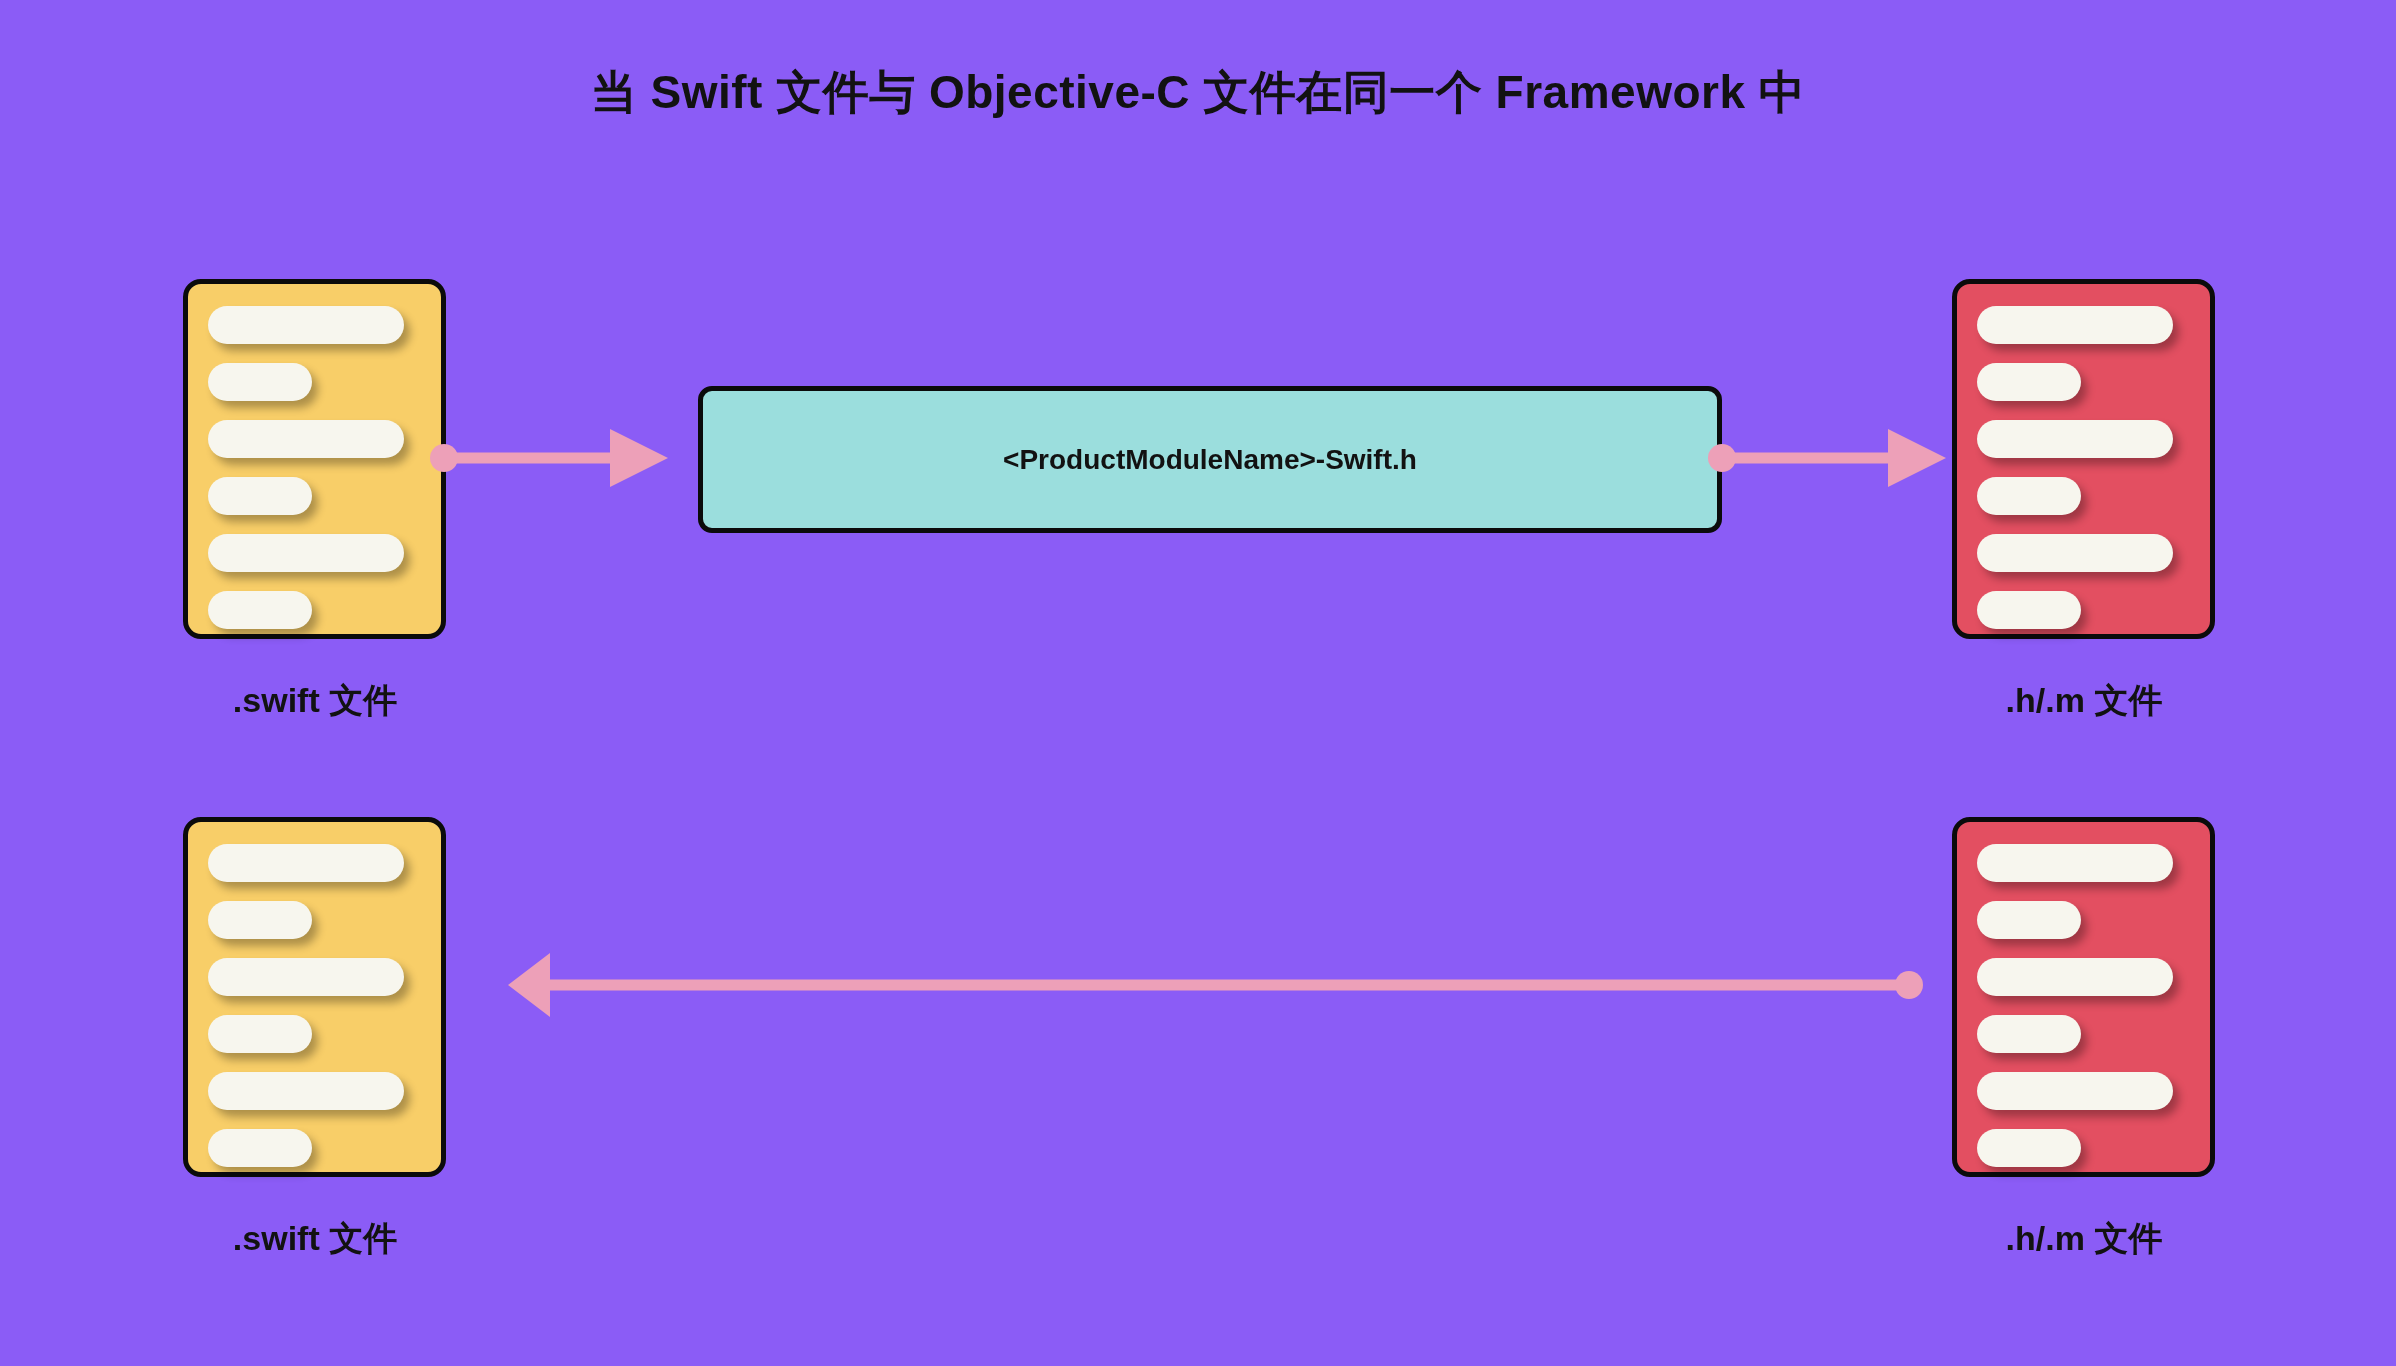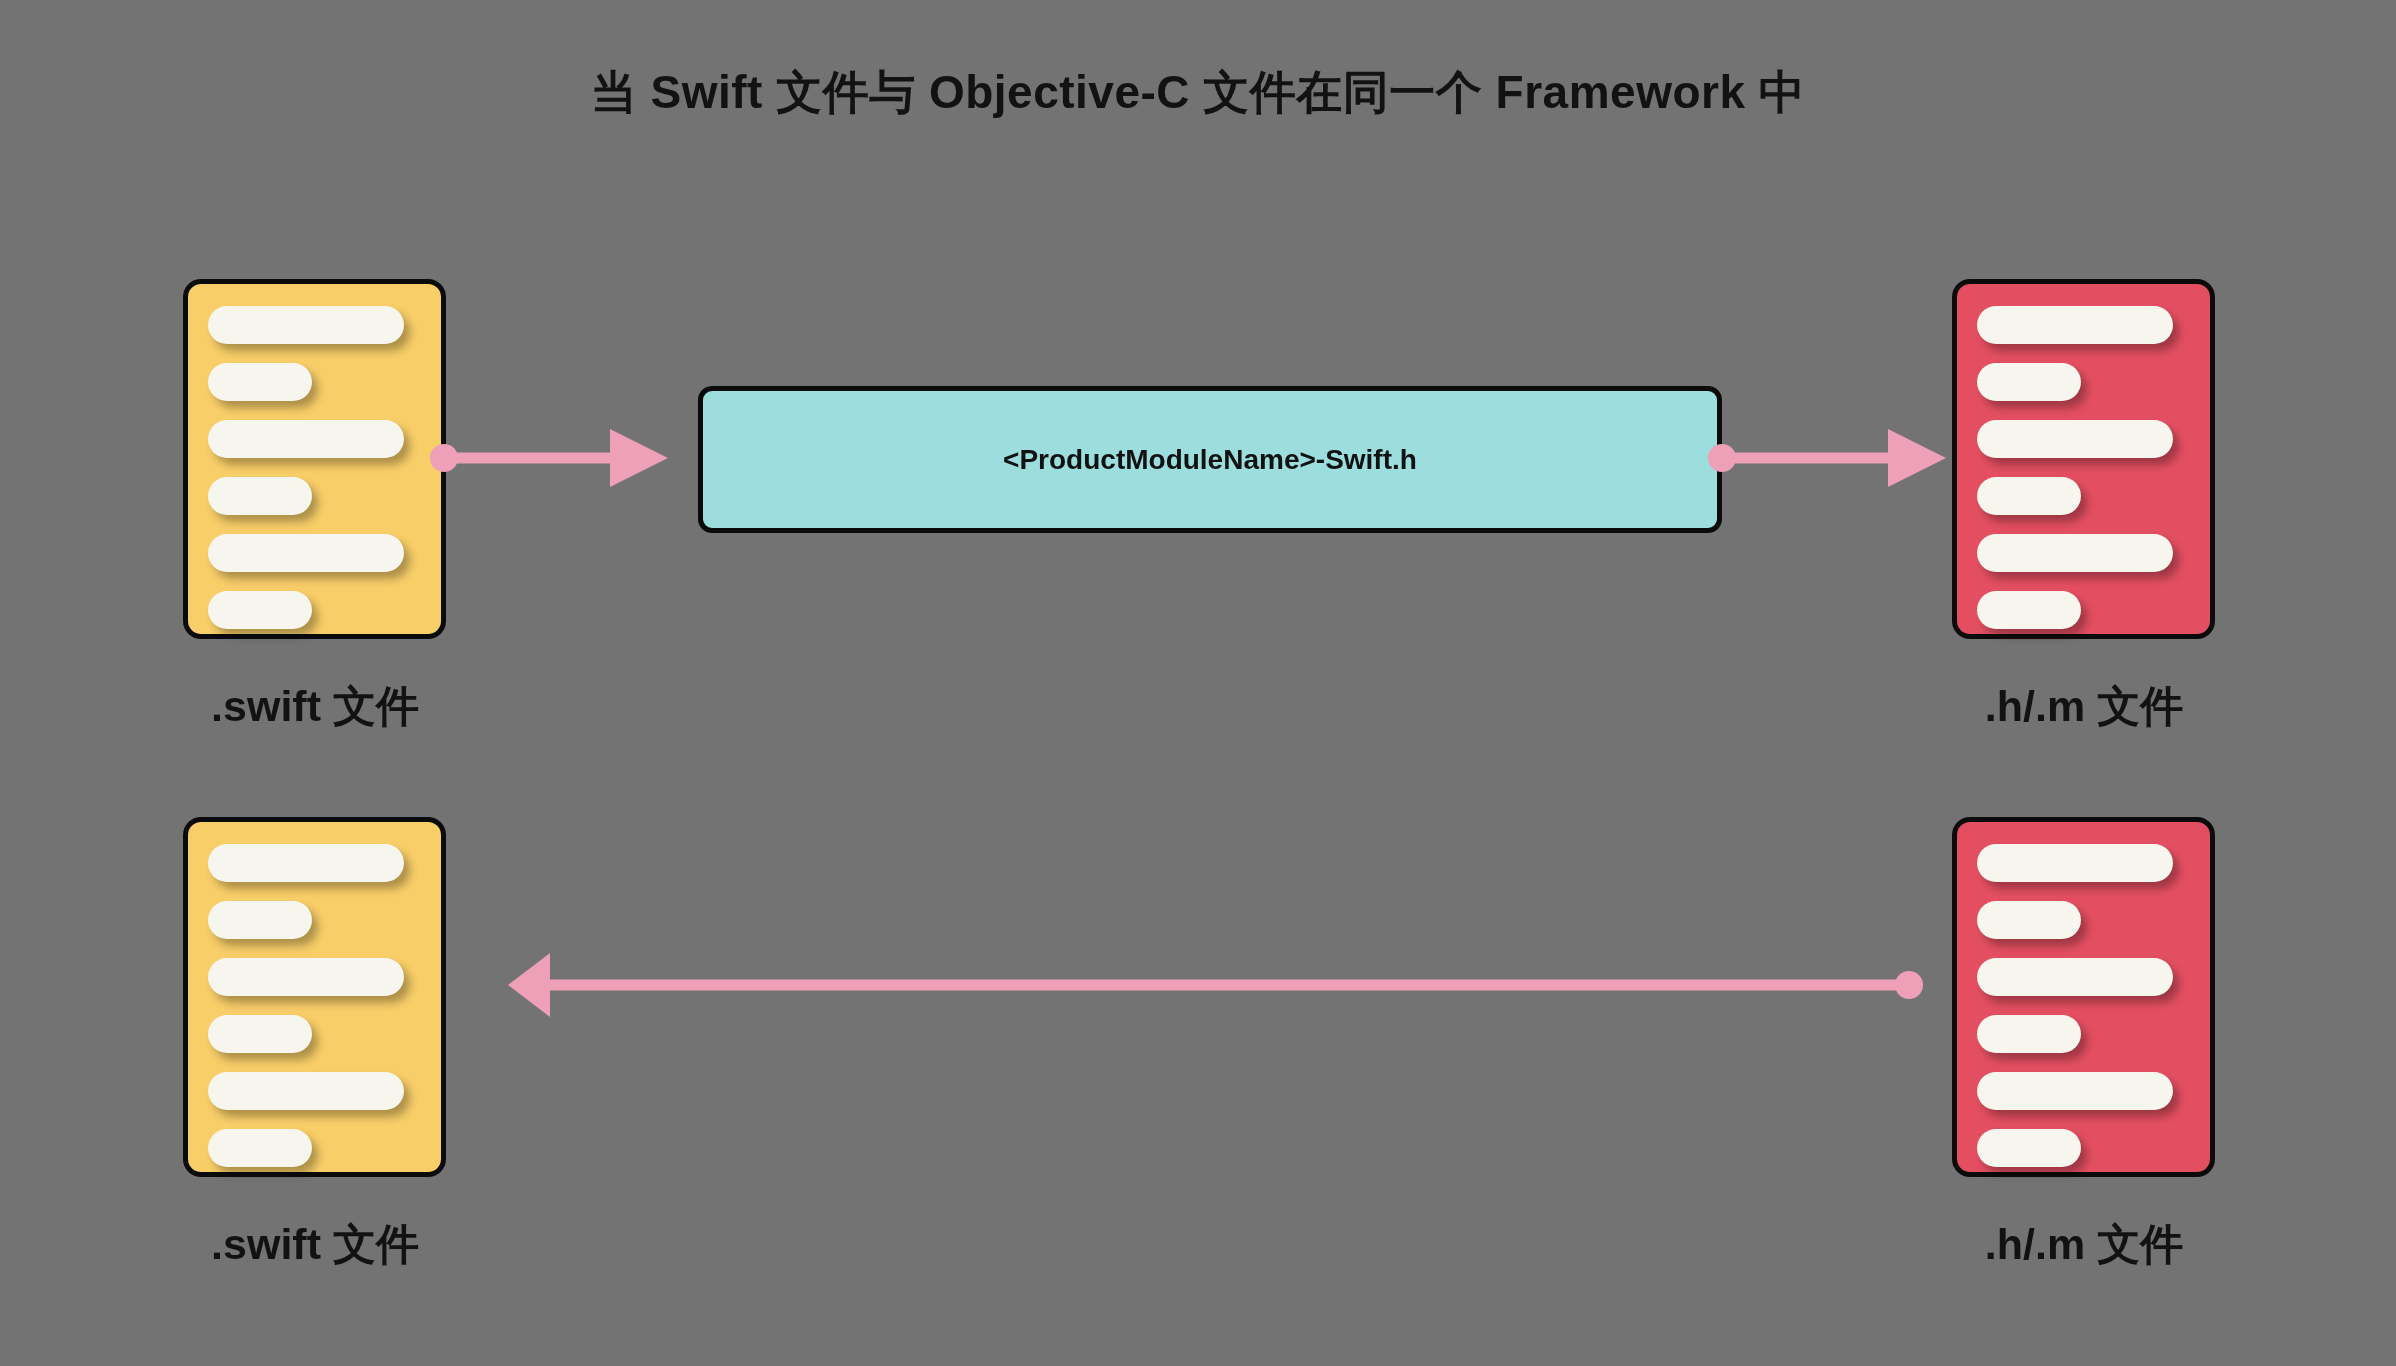--- a/index.html
+++ b/index.html
@@ -12,21 +12,21 @@
     height: 1366px;
     background: #f5f4ec;
     font-family: "Liberation Sans", "DejaVu Sans", sans-serif;
     overflow: hidden;
   }
 
   #canvas {
     position: relative;
     width: 2396px;
     height: 1366px;
-    background: #737373;
+    background: #8b5cf6;
   }
 
   
   .title {
     position: absolute;
     left: 0;
     top: 62px;
     width: 2396px;
     text-align: center;
     font-size: 46px;
@@ -62,21 +62,21 @@
     box-shadow: 6px 7px 8px rgba(0,0,0,0.30);
   }
   .doc-line.long  { width: 196px; }
   .doc-line.short { width: 104px; }
 
   
   .caption {
     position: absolute;
     width: 400px;
     text-align: center;
-    font-size: 43px;
+    font-size: 34px;
     font-weight: 700;
     color: #121212;
     white-space: nowrap;
   }
 
   
   .module-box {
     position: absolute;
     left: 698px;
     top: 386px;

